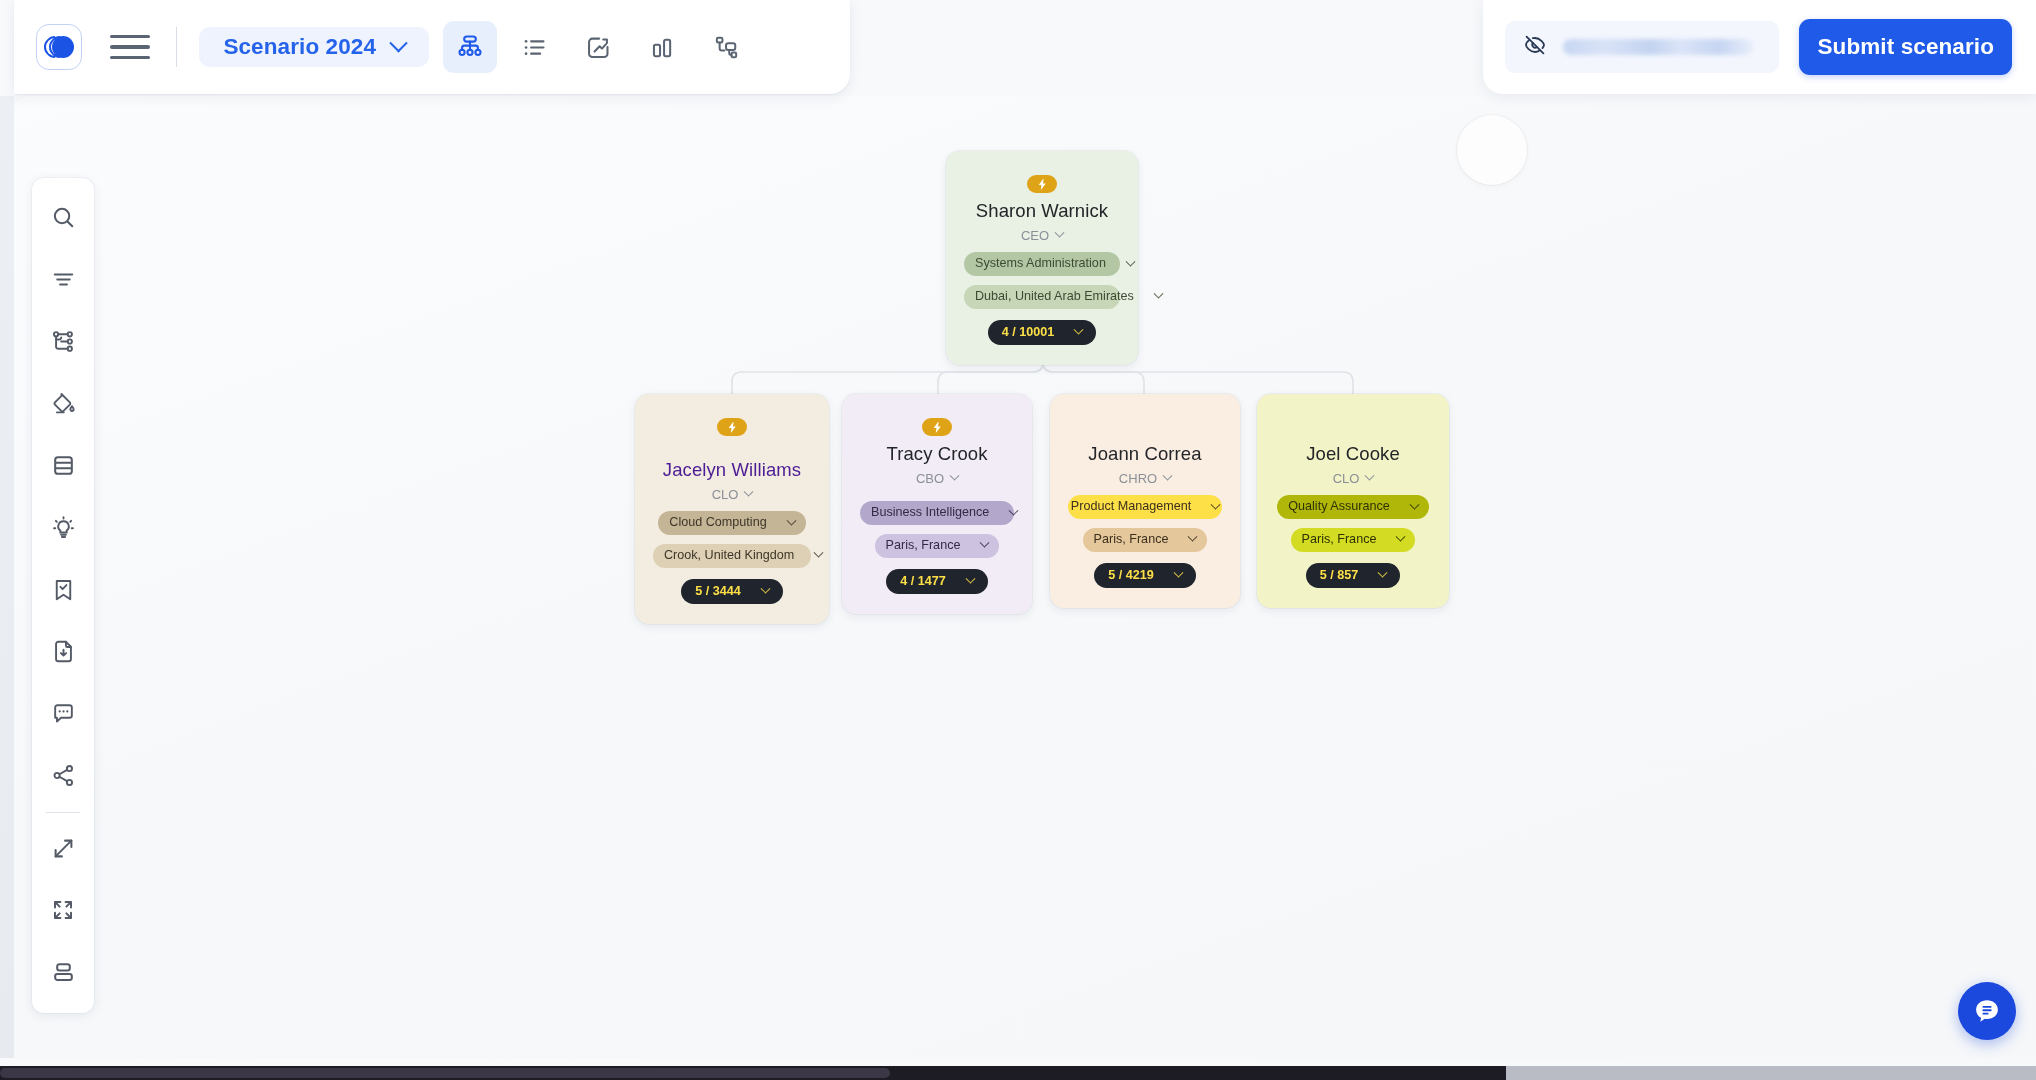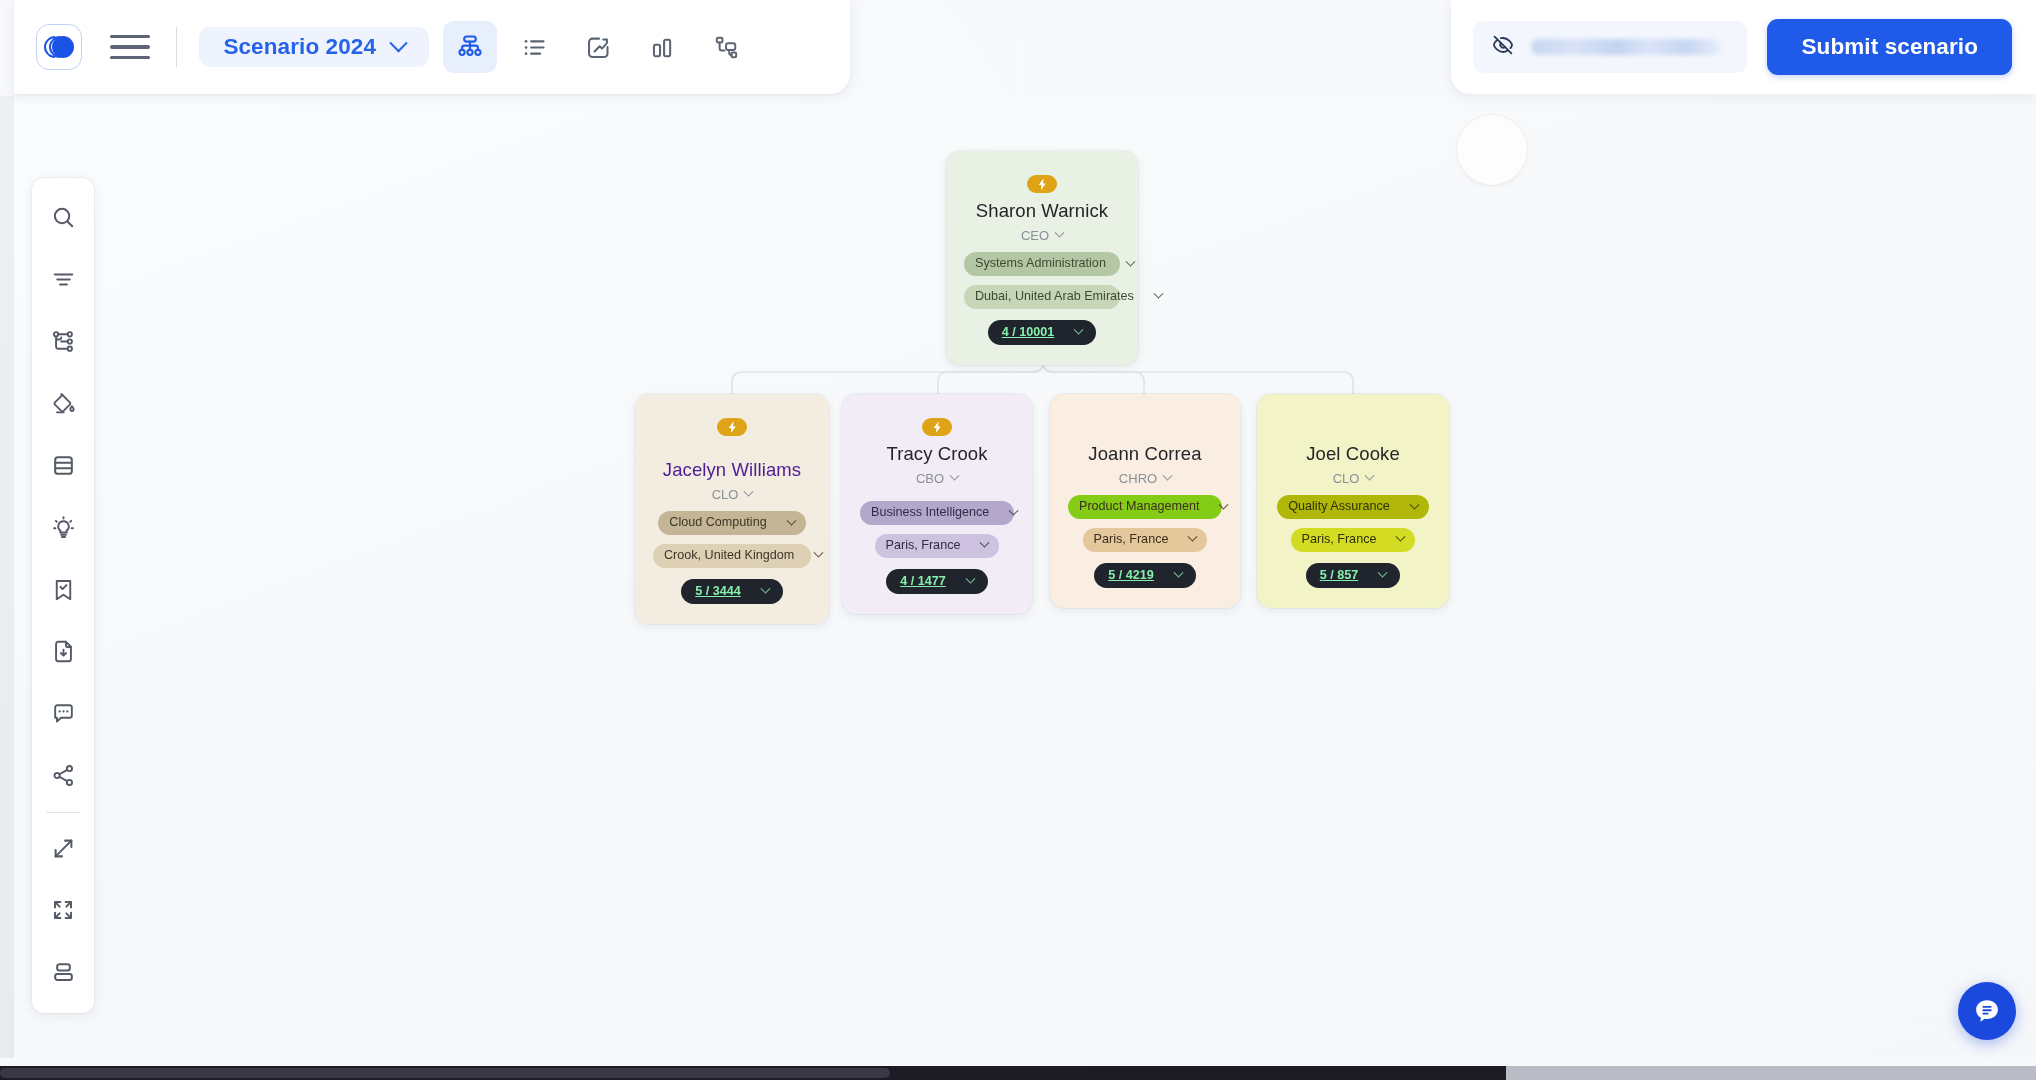--- a/index.html
+++ b/index.html
@@ -100,21 +100,21 @@
     padding: 12px 26px 12px 18px; border-radius: 10px;
     background: #f3f6fd;
   }
   .eye-off { color: #2a3a56; }
   .redacted-bar {
     width: 190px; height: 16px; border-radius: 8px;
     background: linear-gradient(90deg,#c7d6f2 0%,#d9e3f7 22%,#c3d3f0 46%,#dbe4f8 62%,#c6d5f1 82%,#e8eefb 100%);
     filter: blur(2.2px);
   }
   .submit-btn {
-    height: 56px; padding: 0 34px; border-radius: 11px;
+    height: 56px; padding: 0 18px; border-radius: 11px;
     background: #1f5ae8; color: #fff;
     font-size: 22.5px; font-weight: 700; letter-spacing: .1px;
     display: flex; align-items: center; white-space: nowrap;
     box-shadow: 0 2px 6px rgba(31,90,232,.28);
   }
 
   
   .rail {
     position: absolute; left: 32px; top: 178px;
     width: 62px;
@@ -169,22 +169,22 @@
     display: flex; align-items: center; gap: 21px;
     max-width: 100%; white-space: nowrap;
     line-height: 1.25;
   }
   .pill .cv {
     width: 7px; height: 7px; border-right: 1.7px solid currentColor;
     border-bottom: 1.7px solid currentColor; transform: rotate(45deg) translate(-2px,-2px);
     opacity: .85; flex: 0 0 auto;
   }
   .pill.dark {
-    background: #20242c; color: #86efac; font-weight: 700;
-    padding: 5px 14px; border-radius: 13px; margin-top: 11px; text-decoration: underline;
+    background: #20242c; color: #fde047; font-weight: 700;
+    padding: 5px 14px; border-radius: 13px; margin-top: 11px;
   }
 
   
   .ghost-circle {
     position: absolute; left: 1457px; top: 115px;
     width: 70px; height: 70px; border-radius: 50%;
     background: #fdfdfe;
     box-shadow: 0 0 0 1px rgba(0,0,0,.035), 0 2px 6px rgba(0,0,0,.035);
   }
 
@@ -317,21 +317,21 @@
         <div class="flash hidden">
           <svg width="13" height="13" viewBox="0 0 24 24" fill="#fff">
               <path d="M13 2L5 13h5l-1 9 9-12h-5l1-8z"></path>
             </svg>
         </div>
         <div class="nm" style="color: rgb(35, 37, 41);">Joann Correa</div>
         <div class="role">
           <span>CHRO</span>
           <span class="cv"></span>
         </div>
-        <div class="pill" style="background: #84cc16; color: rgb(60, 47, 30);">
+        <div class="pill" style="background: #fde047; color: rgb(60, 47, 30); justify-content: center;">
           <span>Product Management</span>
           <span class="cv"></span>
         </div>
         <div class="pill" style="background: rgb(228, 199, 155); color: rgb(60, 47, 30);">
           <span>Paris, France</span>
           <span class="cv"></span>
         </div>
         <div class="pill dark">
           <span>5 / 4219</span>
           <span class="cv"></span>

